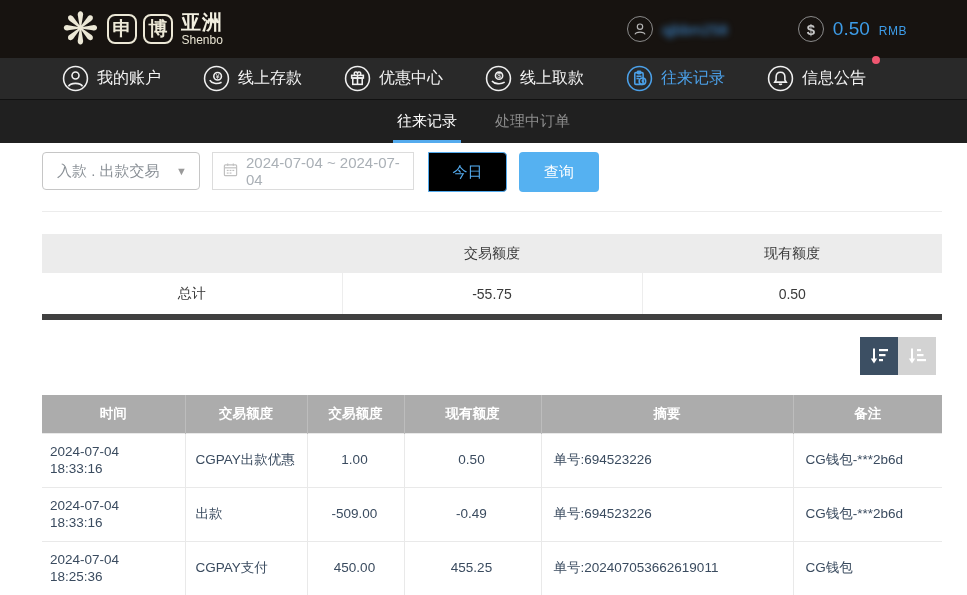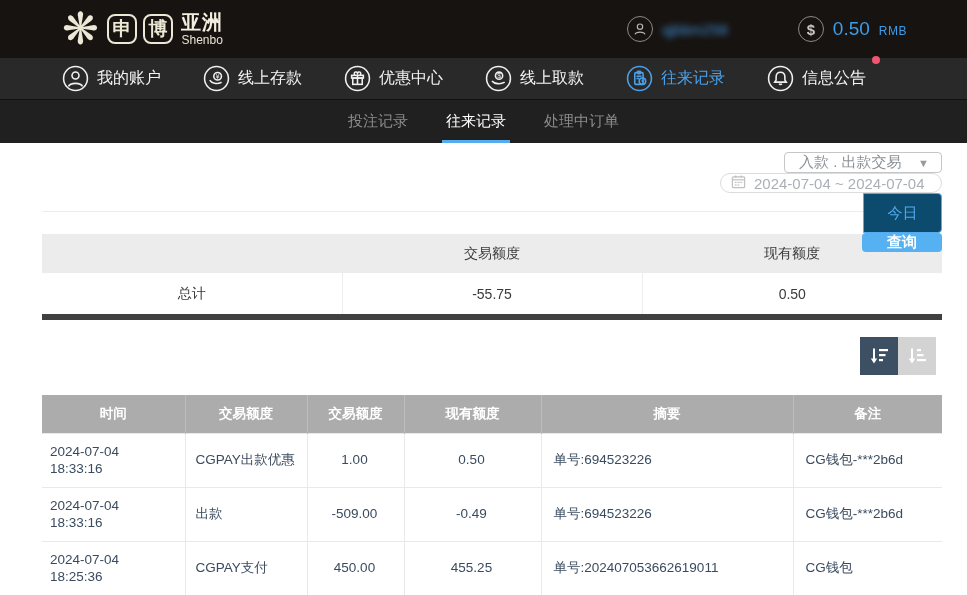--- a/index.html
+++ b/index.html
@@ -33,30 +33,30 @@
   .dot { position:absolute; top:-9px; right:-14px; width:8px; height:8px; border-radius:50%; background:#ef5670; }
 
   
   .subnav { height:43px; background:#202020; display:flex; align-items:stretch; justify-content:center; gap:30px; }
   .tab { color:#8c8c8c; font-size:15px; display:flex; align-items:center; padding:0 4px; position:relative; cursor:pointer; }
   .tab.active { color:#fff; }
   .tab.active::after { content:""; position:absolute; left:0; right:0; bottom:0; height:3px; background:#54abee; }
 
   
   .content { padding:0 25px 0 42px; }
-  .filter-row { margin-top:9px; display:flex; align-items:flex-end; height:40px;flex-direction:column; }
+  .filter-row { margin-top:9px; display:flex; align-items:flex-start; height:40px; }
   .select { width:158px; height:38px; border:1px solid #c6c6c6; border-radius:4px; display:flex; align-items:center; justify-content:space-between; padding:0 12px 0 14px; color:#8a9096; font-size:15px; cursor:pointer; }
   .caret { color:#9a9a9a; font-size:11px; }
-  .date-input { width:222px; height:38px; border:1px solid #dcdcdc; border-radius:10px; display:flex; align-items:center; gap:8px; padding:0 10px; color:#aab0b6; font-size:15px; margin-left:4px; cursor:text; }
+  .date-input { width:202px; height:38px; border:1px solid #dcdcdc; border-radius:0; display:flex; align-items:center; gap:8px; padding:0 10px; color:#aab0b6; font-size:15px; margin-left:12px; cursor:text; }
   .btn-group { display:flex; margin-left:14px; }
-  .qbtn { width:79px; height:40px; background:#0c4a6e; border:1px solid #dcdcdc; color:#b9bfc5; font-size:15px; cursor:pointer; margin-left:-1px; font-family:inherit; }
+  .qbtn { width:79px; height:40px; background:#000000; border:1px solid #dcdcdc; color:#b9bfc5; font-size:15px; cursor:pointer; margin-left:-1px; font-family:inherit; }
   .qbtn:first-child { border-radius:4px 0 0 4px; margin-left:0; }
   .qbtn:last-child { border-radius:0 4px 4px 0; }
   .qbtn.active { border:1px solid #54abee; color:#54abee; position:relative; z-index:1; }
-  .search-btn { width:80px; height:40px; margin-left:12px; background:#55b1f1; border:none; border-radius:4px; color:#fff; font-size:15px; cursor:pointer; font-family:inherit;font-weight:bold; }
+  .search-btn { width:80px; height:40px; margin-left:12px; background:#55b1f1; border:none; border-radius:4px; color:#fff; font-size:15px; cursor:pointer; font-family:inherit; }
 
   .divider { height:1px; background:#ececec; margin-top:19px; margin-right:0; }
 
   
   .summary { width:900px; border-collapse:collapse; margin-top:22px; table-layout:fixed; }
   .summary th { background:#ececec; height:39px; font-size:14px; color:#3a3a3a; font-weight:normal; text-align:center; }
   .summary td { height:44px; text-align:center; font-size:14px; color:#3a3a3a; border-bottom:6px solid #404040; border-left:1px solid #ededed; }
   .summary td:first-child { border-left:none; }
 
   
@@ -174,21 +174,20 @@
             <path d="M12 6.4c-2.7 0-3.9 2-3.9 4.3v2.6l-1.2 1.9h10.2l-1.2-1.9v-2.6c0-2.3-1.2-4.3-3.9-4.3z"></path>
             <path d="M10.9 16.6a1.2 1.2 0 0 0 2.2 0"></path>
         </svg>
       </span>
       <span class="nav-label">信息公告</span>
       <span class="dot"></span>
     </div>
   </nav>
 
   <div class="subnav">
-    <div class="tab">投注记录</div>
     <div class="tab active">往来记录</div>
     <div class="tab">处理中订单</div>
   </div>
 
   <div class="content">
 
     <div class="filter-row">
       <div class="select">
         <span>入款 . 出款交易</span>
         <span class="caret">▼</span>

